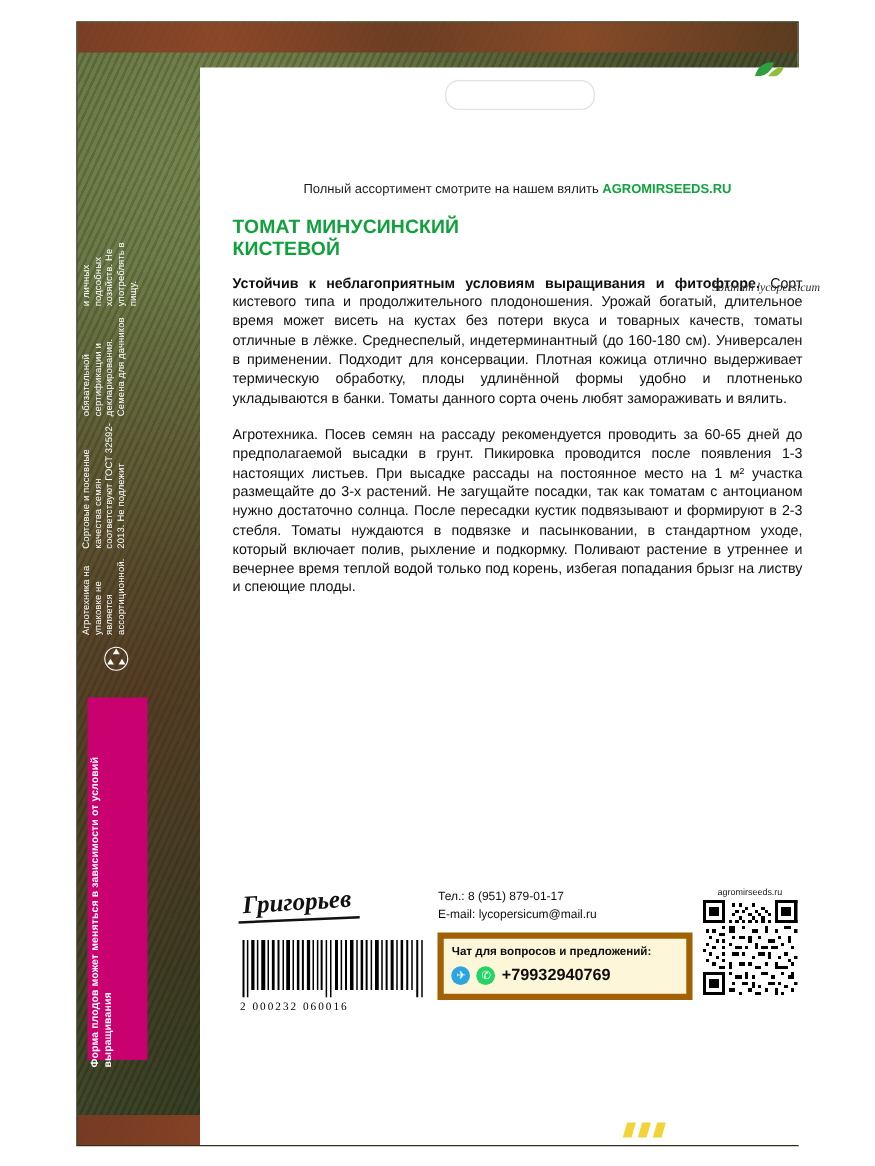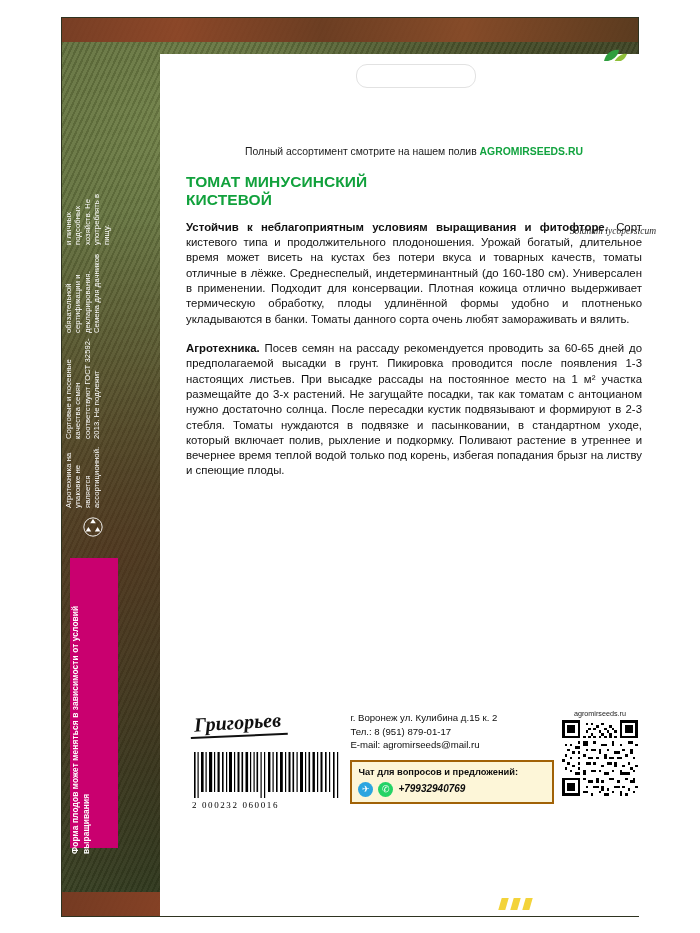--- a/index.html
+++ b/index.html
@@ -210,21 +210,21 @@
   }
   .body-text b { font-weight: bold; }
 
   .agro {
     margin-top: 14px;
     font-size: 11.4px;
     line-height: 1.345;
     color: #101010;
     text-align: justify;
   }
-  .agro .head { font-weight: bold; }
+  .agro .head { font-weight: normal; }
 
   
   .bottom {
     position: absolute;
     left: 0;
     right: 0;
     top: 655px;
     padding: 0 26px;
   }
   .bottom-row {
@@ -281,42 +281,41 @@
     width: 212px;
     font-size: 9.6px;
     line-height: 1.42;
     color: #0d0d0d;
     padding-top: 2px;
   }
   .addr-col .lbl { font-weight: bold; }
 
   .chat-box {
     margin-top: 8px;
-    border: 2px solid #a16207;
+    border: 5px solid #a16207;
     background: #fdf6d8;
     padding: 4px 6px 5px 6px;
     width: 204px;
     box-sizing: border-box;
   }
   .chat-box .chat-title {
     font-size: 9.3px;
     font-weight: bold;
     color: #0d0d0d;
     margin-bottom: 3px;
   }
   .chat-row {
     display: flex;
     align-items: center;
     gap: 5px;
   }
   .chat-row .phone {
-    font-size: 10px;
+    font-size: 13px;
     font-weight: bold;
     color: #0d0d0d;
-    font-style: italic;
   }
   .ico-circle {
     width: 15px;
     height: 15px;
     border-radius: 50%;
     display: inline-flex;
     align-items: center;
     justify-content: center;
     color: #fff;
     font-size: 9px;
@@ -407,21 +406,21 @@
   <div class="magenta-strip">
     <div class="side-text">Форма плодов может меняться
 в зависимости от условий выращивания</div>
   </div>
 
   <div id="label">
 
     <div class="hang-hole"></div>
 
     <div class="promo-bar">
-      <span>Полный ассортимент смотрите на нашем полив </span><span class="site">AGROMIRSEEDS.RU</span>
+      <span>Полный ассортимент смотрите на нашем вялить </span><span class="site">AGROMIRSEEDS.RU</span>
     </div>
 
     <div class="content">
       <h1 class="title">
         <span>ТОМАТ МИНУСИНСКИЙ</span><br>
         <span>КИСТЕВОЙ</span>
       </h1>
 
       <div class="latin">Solanum lycopersicum</div>
 
@@ -481,23 +480,22 @@
                 <rect x="137" y="0" width="1.2" height="40"></rect>
                 <rect x="141" y="0" width="1.6" height="46"></rect>
                 <rect x="145" y="0" width="1.2" height="46"></rect>
               </g>
             </svg>
             <div class="barcode-digits">2  000232  060016</div>
           </div>
         </div>
 
         <div class="addr-col">
-          <div>г. Воронеж ул. Кулибина д.15 к. 2</div>
           <div>Тел.: 8 (951) 879-01-17</div>
-          <div>E-mail: agromirseeds@mail.ru</div>
+          <div>E-mail: lycopersicum@mail.ru</div>
 
           <div class="chat-box">
             <div class="chat-title">Чат для вопросов и предложений:</div>
             <div class="chat-row">
               <span class="ico-circle ico-tg">✈</span>
               <span class="ico-circle ico-wa">✆</span>
               <span class="phone">+79932940769</span>
             </div>
           </div>
         </div>

